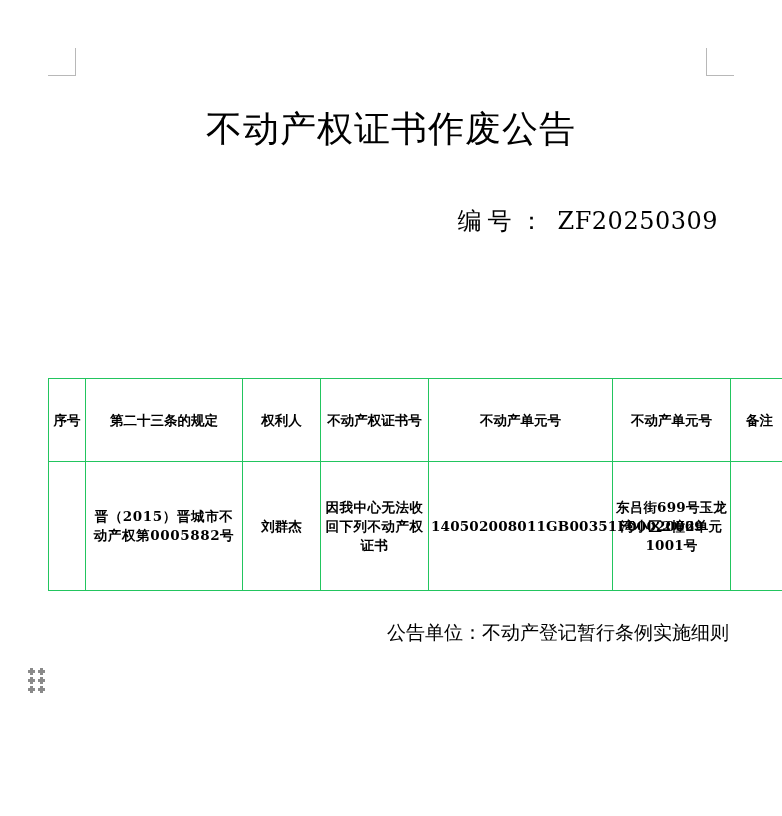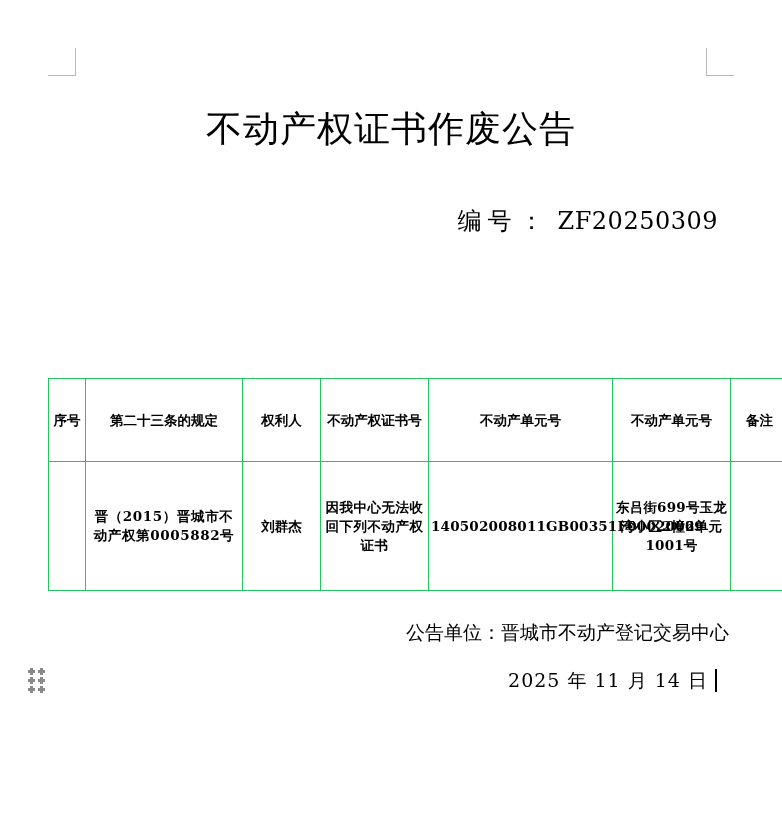--- a/index.html
+++ b/index.html
@@ -211,19 +211,16 @@
           <td class="c-owner">刘群杰</td>
           <td class="c-type type-val">因我中心无法收回下列不动产权证书</td>
           <td class="c-unit unit-val">140502008011GB00351F00020069</td>
           <td class="c-addr addr-val">东吕街699号玉龙湾小区2幢2单元1001号</td>
           <td class="c-note"></td>
         </tr>
       </tbody>
     </table>
   </div>
 
-  <div class="issuer-line">公告单位：晋城市不动产登记交易中心</div>
-
-  <div class="date-line">
-    <span>2025 年 11 月 14 日</span><span class="caret"></span>
-  </div>
+  <div class="issuer-line">公告单位：不动产登记暂行条例实施细则</div>
+
 
 </div>
 
 </body></html>

